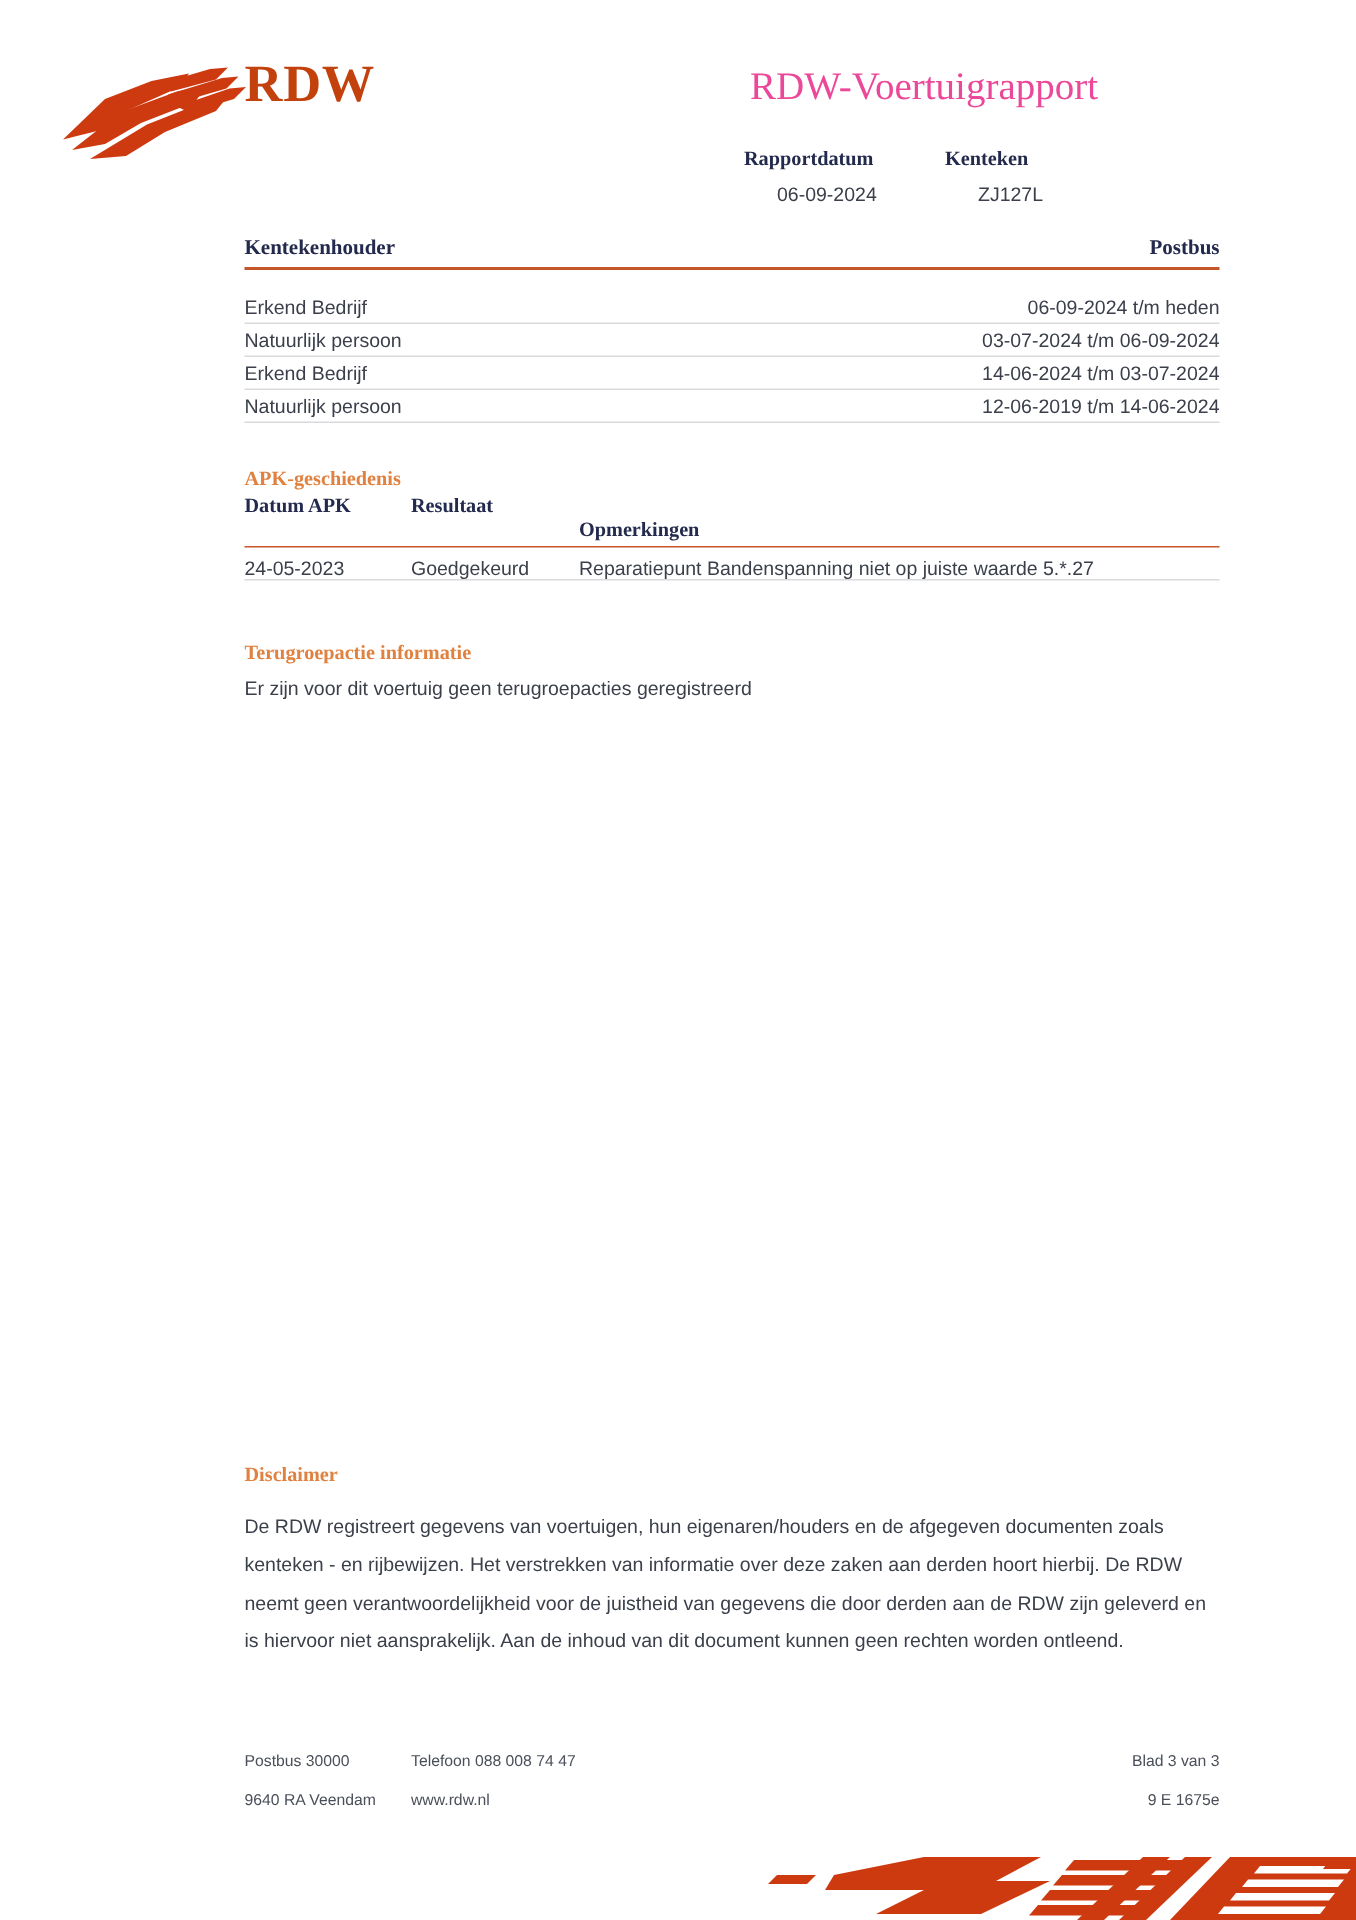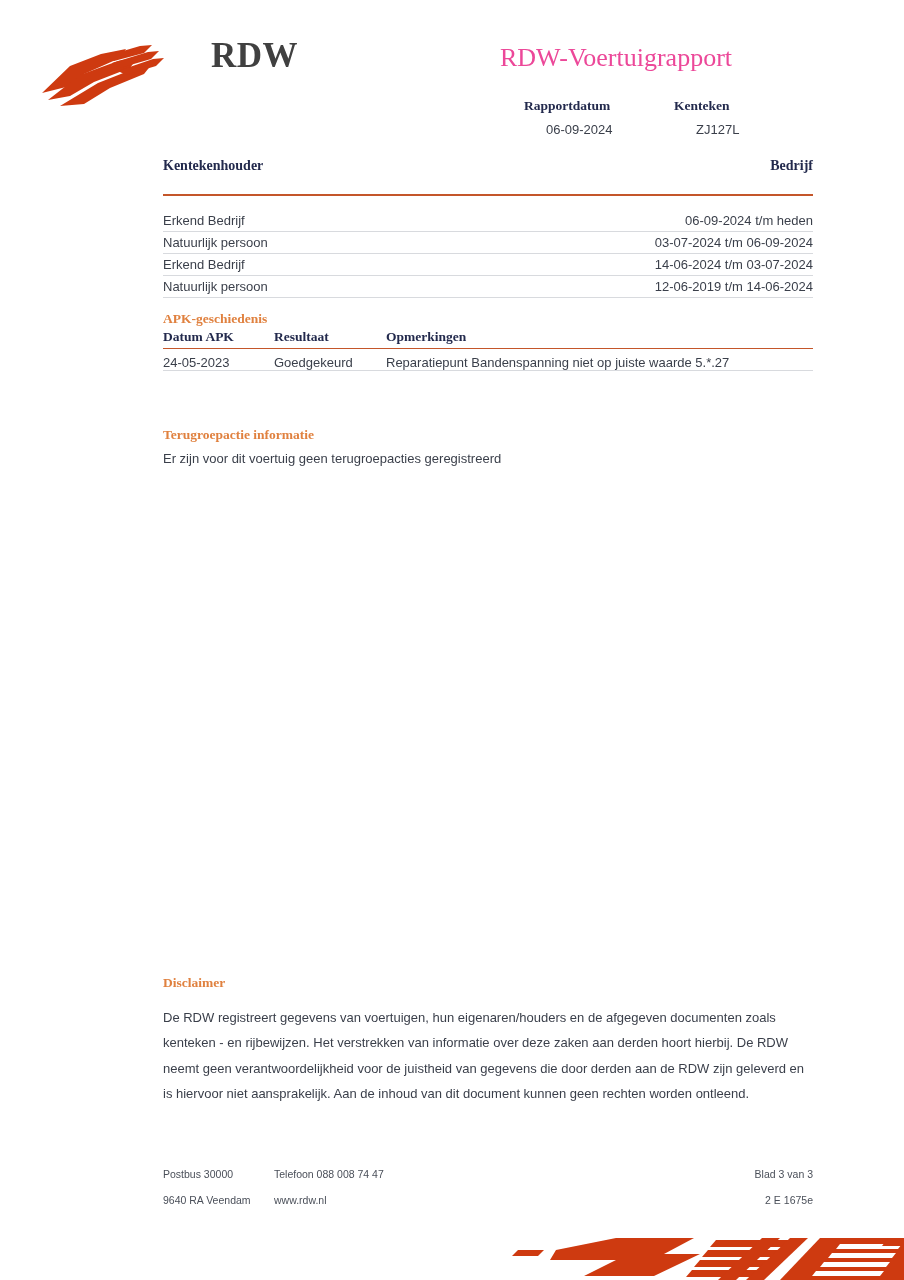--- a/index.html
+++ b/index.html
@@ -35,43 +35,42 @@
   .logo-wrap svg { display: block; }
 
   .brand-text {
     position: absolute;
     left: 163px;
     top: 38px;
     font-family: "Liberation Serif", serif;
     font-size: 35px;
     font-weight: 700;
     letter-spacing: 0.5px;
-    color: #404040;
+    color: #c2410c;
     line-height: 1;
-    margin-left: 48px;
   }
 
   .report-title {
     position: absolute;
     left: 500px;
     top: 44px;
     font-family: "Liberation Serif", serif;
     font-size: 26px;
     font-weight: 400;
     color: #ec4899;
     white-space: nowrap;
     line-height: 1.1;
   }
 
   .meta {
     position: absolute;
-    left: 524px;
+    left: 496px;
     top: 96px;
     display: flex;
-    gap: 16px;
+    gap: 0px;
   }
   .meta-col { width: 134px; }
   .meta-label {
     font-family: "Liberation Serif", serif;
     font-size: 13.5px;
     font-weight: 700;
     color: #232a4d;
     line-height: 1.5;
     white-space: nowrap;
   }
@@ -93,21 +92,21 @@
   }
 
   .sec-head-row {
     display: flex;
     justify-content: space-between;
     align-items: center;
     font-family: "Liberation Serif", serif;
     font-size: 14px;
     font-weight: 700;
     color: #232a4d;
-    padding-bottom: 20px;
+    padding-bottom: 4px;
   }
   .rule-orange {
     height: 1.5px;
     background: #c4562a;
     width: 100%;
   }
   .rule-grey {
     height: 1px;
     background: #d8dade;
     width: 100%;
@@ -146,21 +145,21 @@
   }
   .apk-row {
     display: flex;
     font-size: 13px;
     color: #3a3f4a;
     height: 21px;
     align-items: flex-end;
   }
   .c-date { width: 111px; flex: 0 0 111px; }
   .c-res  { width: 112px; flex: 0 0 112px; }
-  .c-rem  { flex: 1 1 auto; white-space: nowrap; }
+  .c-rem  { flex: 1 1 auto; white-space: nowrap; margin-top: 16px; }
 
   
   .body-text {
     font-size: 13px;
     color: #3a3f4a;
     line-height: 1.5;
     margin-top: 4px;
   }
 
   .disclaimer-text {
@@ -228,21 +227,21 @@
     </div>
     <div class="meta-col">
       <div class="meta-label">Kenteken</div>
       <div class="meta-value">ZJ127L</div>
     </div>
   </div>
 
   <div class="section" style="top:158px;">
     <div class="sec-head-row">
       <span>Kentekenhouder</span>
-      <span>Bedrijf</span>
+      <span>Postbus</span>
     </div>
     <div class="rule-orange"></div>
     <div class="holder-spacer"></div>
 
     <div class="row">
       <span class="left">Erkend Bedrijf</span>
       <span class="right">06-09-2024 t/m heden</span>
     </div>
     <div class="rule-grey"></div>
 
@@ -295,21 +294,21 @@
 
   <div class="footer">
     <div class="f-row">
       <span class="f-c1">Postbus 30000</span>
       <span class="f-c2">Telefoon 088 008 74 47</span>
       <span class="f-c3">Blad 3 van 3</span>
     </div>
     <div class="f-row">
       <span class="f-c1">9640 RA Veendam</span>
       <span class="f-c2">www.rdw.nl</span>
-      <span class="f-c3">2 E 1675e</span>
+      <span class="f-c3">9 E 1675e</span>
     </div>
   </div>
 
   <div class="bottom-graphic">
     <svg width="400" height="52" viewBox="0 0 400 52" xmlns="http://www.w3.org/2000/svg">
       <g fill="#ce3a10">
 
         <path d="M14 22 L40 22 L34 28 L8 28 Z"></path>
 
         <path d="M52 22 L112 10 L190 10 L160 26 L196 26 L150 48 L80 48 L112 32 L46 32 Z"></path>

